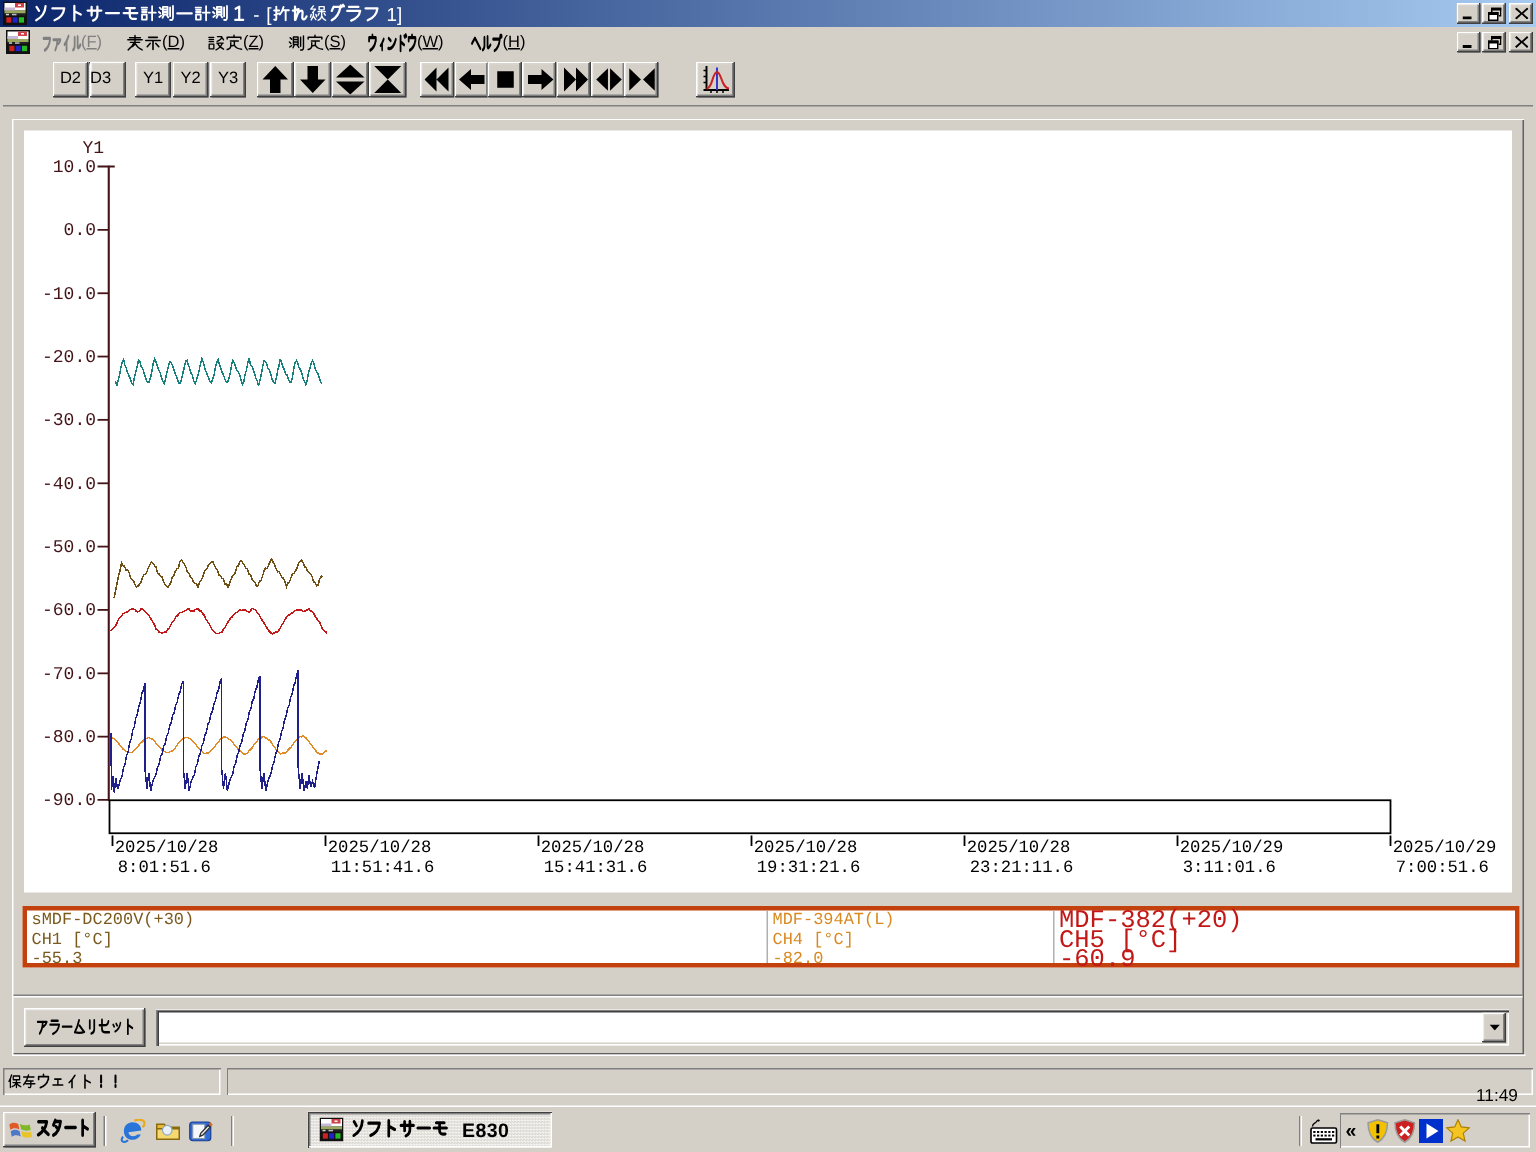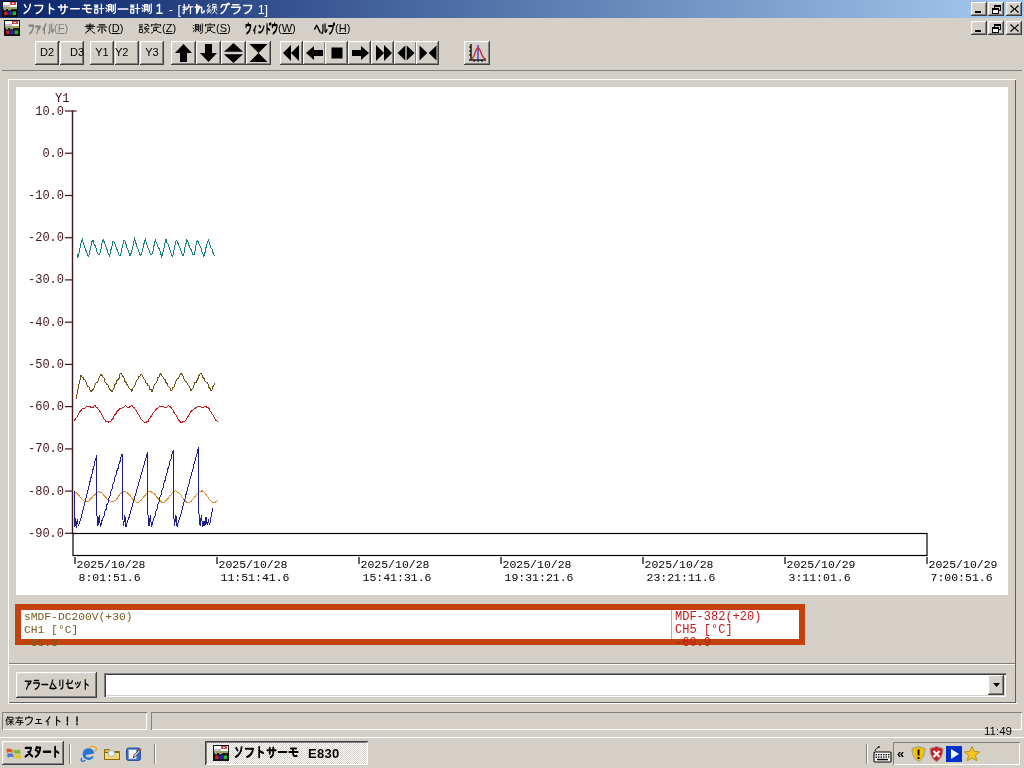--- a/index.html
+++ b/index.html
@@ -152,27 +152,27 @@
     </div>
   </div>
 <div class="abs" style="left:0;top:38px;width:1024px;height:32px;background:#D4D0C8"></div>
 <div class="abs" style="left:2px;top:70px;width:1020px;height:1px;background:#808080"></div>
 <div class="abs pressed tb tb" style="left:9px;width:25px;text-align:center">
     <div style="font-size:11px;line-height:22px;color:#000;font-family:'Liberation Sans'">D1</div>
   </div>
 <div class="abs raised2 tb" style="left:35px;width:24px;text-align:center">
     <div style="font-size:11px;line-height:22px;color:#000;font-family:'Liberation Sans'">D2</div>
   </div>
-<div class="abs raised2 tb" style="left:60px;width:24px;text-align:right">
+<div class="abs raised2 tb" style="left:60px;width:24px;text-align:left">
     <div style="font-size:11px;line-height:22px;color:#000;font-family:'Liberation Sans'">D3</div>
   </div>
 <div class="abs raised2 tb" style="left:90px;width:24px;text-align:center">
     <div style="font-size:11px;line-height:22px;color:#000;font-family:'Liberation Sans'">Y1</div>
   </div>
-<div class="abs raised2 tb" style="left:115px;width:24px;text-align:left">
+<div class="abs raised2 tb" style="left:115px;width:24px;text-align:center">
     <div style="font-size:11px;line-height:22px;color:#000;font-family:'Liberation Sans'">Y2</div>
   </div>
 <div class="abs raised2 tb" style="left:140px;width:24px;text-align:center">
     <div style="font-size:11px;line-height:22px;color:#000;font-family:'Liberation Sans'">Y3</div>
   </div>
 <div class="abs raised2 tb" style="left:171px;width:25px;text-align:center">
     <svg width="21" height="20" viewBox="0 0 21 20" style="margin:2px auto 0">
       <path d="M10.5 1 L19 10 H14 V19 H7 V10 H2 Z" fill="#000"></path>
     </svg>
   </div>
@@ -295,23 +295,24 @@
       <line x1="911" y1="470" x2="911" y2="477" stroke="#000" stroke-width="1.2"></line>
       <text x="912.5" y="481" font-family="Liberation Mono" font-size="11.5" fill="#000">2025/10/29</text>
       <text x="914.5" y="494" font-family="Liberation Mono" font-size="11.5" fill="#000">7:00:51.6</text>
       <polyline points="61.0,166.7 61.9,170.4 62.8,166.7 63.7,163.0 64.6,158.0 65.5,154.2 66.4,152.6 67.3,156.7 68.2,158.4 69.1,161.6 70.0,163.6 70.9,165.4 71.8,168.8 72.7,169.5 73.6,164.7 74.5,161.0 75.4,157.7 76.3,153.1 77.2,153.6 78.1,157.7 79.0,158.4 79.9,161.0 80.8,164.2 81.7,166.9 82.6,167.6 83.5,167.9 84.4,164.5 85.3,160.6 86.2,155.1 87.1,152.4 88.0,154.4 88.9,157.0 89.8,159.8 90.7,161.2 91.6,164.9 92.5,166.9 93.4,168.7 94.3,166.0 95.2,161.6 96.1,158.3 97.0,154.1 97.9,154.4 98.8,156.4 99.7,158.7 100.6,161.5 101.5,163.6 102.4,166.3 103.3,168.3 104.2,168.6 105.1,165.3 106.0,161.3 106.9,157.8 107.8,153.7 108.7,153.3 109.6,156.3 110.5,158.8 111.4,162.1 112.3,163.3 113.2,166.9 114.1,168.9 115.0,166.5 115.9,163.4 116.8,159.6 117.7,155.5 118.6,151.9 119.5,154.5 120.4,158.0 121.3,160.8 122.2,162.6 123.1,165.1 124.0,167.6 124.9,168.5 125.8,165.5 126.7,162.8 127.6,158.1 128.5,154.8 129.4,152.6 130.3,155.9 131.2,158.7 132.1,161.2 133.0,162.9 133.9,165.9 134.8,167.6 135.7,168.0 136.6,165.2 137.5,161.7 138.4,156.1 139.3,153.2 140.2,155.1 141.1,157.6 142.0,159.9 142.9,161.2 143.8,163.2 144.7,166.4 145.6,169.5 146.5,167.8 147.4,162.6 148.3,159.7 149.2,154.9 150.1,151.9 151.0,156.1 151.9,157.0 152.8,159.4 153.7,162.1 154.6,165.1 155.5,166.7 156.4,170.2 157.3,166.4 158.2,162.5 159.1,157.5 160.0,153.8 160.9,153.9 161.8,155.8 162.7,158.9 163.6,159.8 164.5,162.2 165.4,165.8 166.3,167.5 167.2,168.6 168.1,165.7 169.0,160.5 169.9,157.1 170.8,152.7 171.7,154.2 172.6,157.7 173.5,159.4 174.4,162.4 175.3,162.9 176.2,165.4 177.1,167.9 178.0,168.0 178.9,164.6 179.8,159.0 180.7,154.9 181.6,153.5 182.5,155.1 183.4,158.3 184.3,159.3 185.2,161.7 186.1,165.4 187.0,167.1 187.9,169.3 188.8,166.8 189.7,161.6 190.6,158.6 191.5,155.2 192.4,153.4 193.3,155.4 194.2,158.9 195.1,161.0 196.0,162.0 196.9,165.1 197.8,167.9 198.7,168.8" fill="none" stroke="#17807d" stroke-width="1" shape-rendering="crispEdges"></polyline>
       <polyline points="60.0,311.7 61.0,307.0 62.0,302.2 63.0,297.1 64.0,293.5 65.0,288.2 66.0,290.2 67.0,290.4 68.0,293.0 69.0,292.9 70.0,294.6 71.0,298.2 72.0,299.4 73.0,299.9 74.0,302.7 75.0,304.5 76.0,303.7 77.0,302.7 78.0,301.0 79.0,298.2 80.0,296.1 81.0,295.7 82.0,294.0 83.0,291.1 84.0,289.2 85.0,287.4 86.0,288.4 87.0,290.1 88.0,291.0 89.0,294.8 90.0,295.7 91.0,297.4 92.0,297.7 93.0,300.9 94.0,302.7 95.0,303.6 96.0,304.6 97.0,303.0 98.0,301.0 99.0,297.4 100.0,296.6 101.0,293.5 102.0,292.3 103.0,291.6 104.0,287.2 105.0,286.4 106.0,287.7 107.0,289.4 108.0,291.2 109.0,294.5 110.0,295.3 111.0,297.6 112.0,298.8 113.0,301.3 114.0,302.1 115.0,302.1 116.0,304.5 117.0,301.2 118.0,300.1 119.0,298.2 120.0,294.8 121.0,292.7 122.0,291.9 123.0,289.5 124.0,288.9 125.0,287.6 126.0,287.6 127.0,290.2 128.0,291.9 129.0,293.0 130.0,296.3 131.0,296.6 132.0,298.4 133.0,299.1 134.0,302.5 135.0,302.1 136.0,304.5 137.0,302.3 138.0,299.2 139.0,297.0 140.0,296.2 141.0,294.5 142.0,290.5 143.0,290.2 144.0,287.3 145.0,286.7 146.0,288.8 147.0,290.0 148.0,291.8 149.0,292.4 150.0,295.8 151.0,296.2 152.0,299.0 153.0,300.2 154.0,301.1 155.0,303.7 156.0,303.4 157.0,300.3 158.0,300.1 159.0,297.1 160.0,293.8 161.0,291.8 162.0,292.1 163.0,289.8 164.0,287.7 165.0,285.8 166.0,287.6 167.0,289.2 168.0,292.1 169.0,294.2 170.0,294.1 171.0,296.1 172.0,297.9 173.0,298.6 174.0,301.0 175.0,304.3 176.0,301.7 177.0,301.0 178.0,298.1 179.0,295.4 180.0,295.5 181.0,293.6 182.0,291.6 183.0,288.5 184.0,287.2 185.0,286.5 186.0,287.9 187.0,290.8 188.0,291.3 189.0,293.9 190.0,294.9 191.0,295.5 192.0,297.2 193.0,300.7 194.0,301.5 195.0,303.5 196.0,303.3 197.0,299.4 198.0,297.7 199.0,296.7" fill="none" stroke="#6f4f14" stroke-width="1" shape-rendering="crispEdges"></polyline>
       <polyline points="58.0,333.7 59.0,332.5 60.0,331.2 61.0,330.2 62.0,328.4 63.0,325.9 64.0,324.4 65.0,323.6 66.0,322.2 67.0,321.5 68.0,321.4 69.0,320.8 70.0,320.2 71.0,319.3 72.0,319.1 73.0,319.0 74.0,319.5 75.0,320.8 76.0,320.9 77.0,320.4 78.0,319.0 79.0,318.6 80.0,320.0 81.0,320.6 82.0,322.1 83.0,322.9 84.0,324.6 85.0,326.1 86.0,327.9 87.0,329.6 88.0,332.3 89.0,333.2 90.0,334.4 91.0,334.6 92.0,335.2 93.0,334.8 94.0,334.4 95.0,334.2 96.0,332.3 97.0,331.6 98.0,329.3 99.0,327.6 100.0,326.6 101.0,324.5 102.0,323.7 103.0,322.7 104.0,321.3 105.0,321.3 106.0,320.9 107.0,320.3 108.0,319.9 109.0,319.0 110.0,318.9 111.0,320.2 112.0,320.4 113.0,320.8 114.0,319.5 115.0,319.2 116.0,318.6 117.0,320.3 118.0,320.2 119.0,322.1 120.0,322.9 121.0,325.2 122.0,326.9 123.0,328.3 124.0,329.8 125.0,332.0 126.0,333.3 127.0,334.2 128.0,335.2 129.0,335.5 130.0,335.4 131.0,334.5 132.0,334.5 133.0,332.1 134.0,331.1 135.0,329.5 136.0,327.7 137.0,326.1 138.0,324.9 139.0,324.1 140.0,322.4 141.0,321.7 142.0,321.2 143.0,320.1 144.0,319.7 145.0,319.9 146.0,319.6 147.0,319.5 148.0,320.0 149.0,320.7 150.0,321.1 151.0,320.1 152.0,318.8 153.0,318.9 154.0,319.5 155.0,320.6 156.0,322.0 157.0,323.3 158.0,325.5 159.0,326.8 160.0,328.3 161.0,329.9 162.0,331.7 163.0,333.4 164.0,334.3 165.0,335.4 166.0,335.6 167.0,334.7 168.0,334.4 169.0,334.3 170.0,333.0 171.0,331.2 172.0,329.5 173.0,328.2 174.0,326.0 175.0,324.5 176.0,323.5 177.0,322.8 178.0,321.9 179.0,321.5 180.0,320.7 181.0,320.0 182.0,319.3 183.0,319.8 184.0,319.5 185.0,319.8 186.0,320.8 187.0,320.5 188.0,320.0 189.0,319.5 190.0,318.9 191.0,320.4 192.0,320.5 193.0,321.5 194.0,323.8 195.0,325.0 196.0,326.9 197.0,327.7 198.0,330.0 199.0,332.3 200.0,333.6 201.0,333.9 202.0,335.1" fill="none" stroke="#c21818" stroke-width="1" shape-rendering="crispEdges"></polyline>
       <polyline points="58.0,404.7 59.0,405.1 60.0,405.4 61.0,406.6 62.0,407.3 63.0,408.5 64.0,409.9 65.0,411.0 66.0,412.3 67.0,413.0 68.0,414.0 69.0,414.2 70.0,414.5 71.0,414.7 72.0,414.5 73.0,413.9 74.0,412.6 75.0,411.5 76.0,410.5 77.0,409.2 78.0,408.3 79.0,407.4 80.0,406.3 81.0,405.6 82.0,405.1 83.0,404.7 84.0,405.2 85.0,405.6 86.0,405.9 87.0,406.8 88.0,408.5 89.0,409.4 90.0,410.5 91.0,411.8 92.0,413.1 93.0,413.8 94.0,414.1 95.0,414.8 96.0,414.8 97.0,414.4 98.0,414.0 99.0,413.5 100.0,412.8 101.0,411.4 102.0,409.8 103.0,408.4 104.0,407.1 105.0,406.5 106.0,405.4 107.0,404.9 108.0,404.5 109.0,404.8 110.0,405.1 111.0,405.5 112.0,406.7 113.0,407.5 114.0,408.4 115.0,410.0 116.0,411.4 117.0,412.4 118.0,413.7 119.0,414.1 120.0,415.2 121.0,415.2 122.0,415.0 123.0,415.1 124.0,413.9 125.0,413.4 126.0,412.0 127.0,411.1 128.0,409.5 129.0,408.4 130.0,407.1 131.0,405.7 132.0,405.2 133.0,404.4 134.0,404.1 135.0,404.7 136.0,405.3 137.0,406.1 138.0,406.6 139.0,407.4 140.0,409.3 141.0,410.4 142.0,411.5 143.0,412.8 144.0,413.7 145.0,414.3 146.0,415.4 147.0,415.7 148.0,415.4 149.0,414.9 150.0,413.6 151.0,412.7 152.0,411.7 153.0,410.0 154.0,408.6 155.0,407.8 156.0,406.2 157.0,405.1 158.0,405.0 159.0,404.0 160.0,403.8 161.0,404.8 162.0,405.5 163.0,406.1 164.0,406.9 165.0,408.0 166.0,409.8 167.0,410.9 168.0,412.8 169.0,413.4 170.0,414.4 171.0,415.5 172.0,415.2 173.0,415.1 174.0,415.0 175.0,414.7 176.0,413.0 177.0,412.0 178.0,411.1 179.0,409.6 180.0,408.2 181.0,406.8 182.0,405.8 183.0,404.5 184.0,404.0 185.0,404.3 186.0,403.7 187.0,404.4 188.0,405.0 189.0,406.2 190.0,407.6 191.0,408.8 192.0,410.0 193.0,412.0 194.0,412.8 195.0,414.1 196.0,415.0 197.0,415.6 198.0,415.5 199.0,415.7 200.0,414.7 201.0,413.9 202.0,413.4" fill="none" stroke="#e08a28" stroke-width="1" shape-rendering="crispEdges"></polyline>
       <polyline points="58.0,402.0 58.3,439.6 59.2,430.7 60.2,441.3 61.2,432.0 62.4,439.1 64.4,432.7 65.4,430.3 66.4,424.5 67.4,422.1 68.5,416.3 69.5,413.9 70.5,408.1 71.5,405.7 72.5,399.9 73.5,397.5 74.5,391.7 75.5,389.3 76.6,383.5 77.6,381.1 78.6,375.3 79.6,372.9 80.6,368.2 80.6,424.8 81.9,438.7 83.2,428.2 84.5,440.4 85.8,434.1 87.0,431.3 88.0,429.5 89.0,424.4 90.0,422.6 91.0,417.5 92.0,415.7 93.1,410.6 94.1,408.9 95.1,403.7 96.1,402.0 97.1,396.8 98.1,395.1 99.1,390.0 100.1,388.2 101.1,383.1 102.1,381.3 103.1,376.2 104.1,374.4 105.1,369.3 106.2,366.9 106.2,424.8 107.5,438.7 108.8,428.2 110.1,440.4 111.4,434.1 112.6,431.2 113.6,429.3 114.6,424.1 115.6,422.3 116.6,417.1 117.6,415.2 118.6,410.0 119.6,408.2 120.6,403.0 121.6,401.1 122.6,395.9 123.6,394.1 124.6,388.9 125.7,387.0 126.7,381.8 127.7,380.0 128.7,374.8 129.7,372.9 130.7,367.7 131.7,365.2 131.7,424.8 133.0,438.7 134.3,428.2 135.6,440.4 136.9,434.1 138.1,431.1 139.1,429.2 140.1,423.9 141.1,422.0 142.1,416.7 143.1,414.7 144.2,409.4 145.2,407.5 146.2,402.2 147.2,400.3 148.2,395.0 149.2,393.1 150.2,387.8 151.2,385.8 152.2,380.5 153.2,378.6 154.2,373.3 155.2,371.4 156.2,366.1 157.2,363.5 157.3,424.8 158.6,438.7 159.9,428.2 161.2,440.4 162.5,434.1 163.7,430.9 164.7,428.8 165.7,423.3 166.7,421.2 167.7,415.7 168.7,413.6 169.7,408.1 170.7,406.0 171.7,400.5 172.7,398.4 173.7,392.9 174.7,390.8 175.7,385.3 176.8,383.2 177.8,377.7 178.8,375.6 179.8,370.1 180.8,368.0 181.8,362.5 182.8,359.7 182.8,424.8 184.1,438.7 185.4,428.2 186.7,440.4 188.0,434.1 188.9,438.7 190.0,429.8 191.1,437.5 192.4,433.7 193.7,438.3 195.2,429.0 196.8,420.6" fill="none" stroke="#20208c" stroke-width="1" shape-rendering="crispEdges"></polyline>
     </svg>
   </div>
-<div class="abs" style="left:15px;top:604px;width:790px;height:41px;background:#fff;border:6px solid #c2410c">
+<div class="abs" style="left:15px;top:604px;width:998px;height:41px;background:#fff;border:3px solid #c2410c">
     <div style="position:absolute;left:0px;top:0;width:161px;height:100%;border-left:none;color:#7a5a1e;font-family:'Liberation Mono',monospace;font-size:11.3px;line-height:13px;padding:1px 0 0 3px">sMDF-DC200V(+30)<br>CH1 [°C]<br>-55.3</div>
-    <div style="position:absolute;left:650px;top:0;width:166px;height:100%;border-left:1px solid #b0b0b0;color:#c21818;font-family:'Liberation Mono',monospace;font-size:12px;line-height:13px;padding:1px 0 0 3px">MDF-382(+20)<br>CH5 [°C]<br>-60.9</div>
+    <div style="position:absolute;left:493px;top:0;width:166px;height:100%;border-left:1px solid #b0b0b0;color:#d88a20;font-family:'Liberation Mono',monospace;font-size:11.3px;line-height:13px;padding:1px 0 0 3px">MDF-394AT(L)<br>CH4 [°C]<br>-82.0</div>
+    <div style="position:absolute;left:684px;top:0;width:166px;height:100%;border-left:1px solid #b0b0b0;color:#c21818;font-family:'Liberation Mono',monospace;font-size:17px;line-height:13px;padding:1px 0 0 3px">MDF-382(+20)<br>CH5 [°C]<br>-60.9</div>
   </div>
 <div class="abs" style="left:9px;top:663px;width:1006px;height:1px;background:#808080"></div>
 <div class="abs" style="left:9px;top:664px;width:1006px;height:1px;background:#fff"></div>
 <div class="abs" style="left:16px;top:672px;width:81px;height:26px">
     <div class="raised2" style="width:100%;height:100%;display:flex;align-items:center;justify-content:center">
       <svg width="66" height="15" style="overflow:visible">
         <path d="M14 20 L86 20 C82 32 72 42 60 48 M54 20 C54 46 46 70 30 88" transform="translate(0.00,0.92) scale(0.0830,0.1150)" fill="none" stroke="#000" stroke-width="13.9" stroke-linecap="round" stroke-linejoin="round"></path>
         <path d="M24 14 L76 14 M14 36 L86 36 C82 60 64 80 36 90" transform="translate(8.30,0.92) scale(0.0830,0.1150)" fill="none" stroke="#000" stroke-width="13.9" stroke-linecap="round" stroke-linejoin="round"></path>
         <path d="M14 48 L86 48" transform="translate(16.60,0.92) scale(0.0830,0.1150)" fill="none" stroke="#000" stroke-width="13.9" stroke-linecap="round" stroke-linejoin="round"></path>
         <path d="M46 10 C38 36 26 62 12 80 M12 80 C40 86 70 84 88 78 M50 42 L80 72" transform="translate(24.90,0.92) scale(0.0830,0.1150)" fill="none" stroke="#000" stroke-width="13.9" stroke-linecap="round" stroke-linejoin="round"></path>

